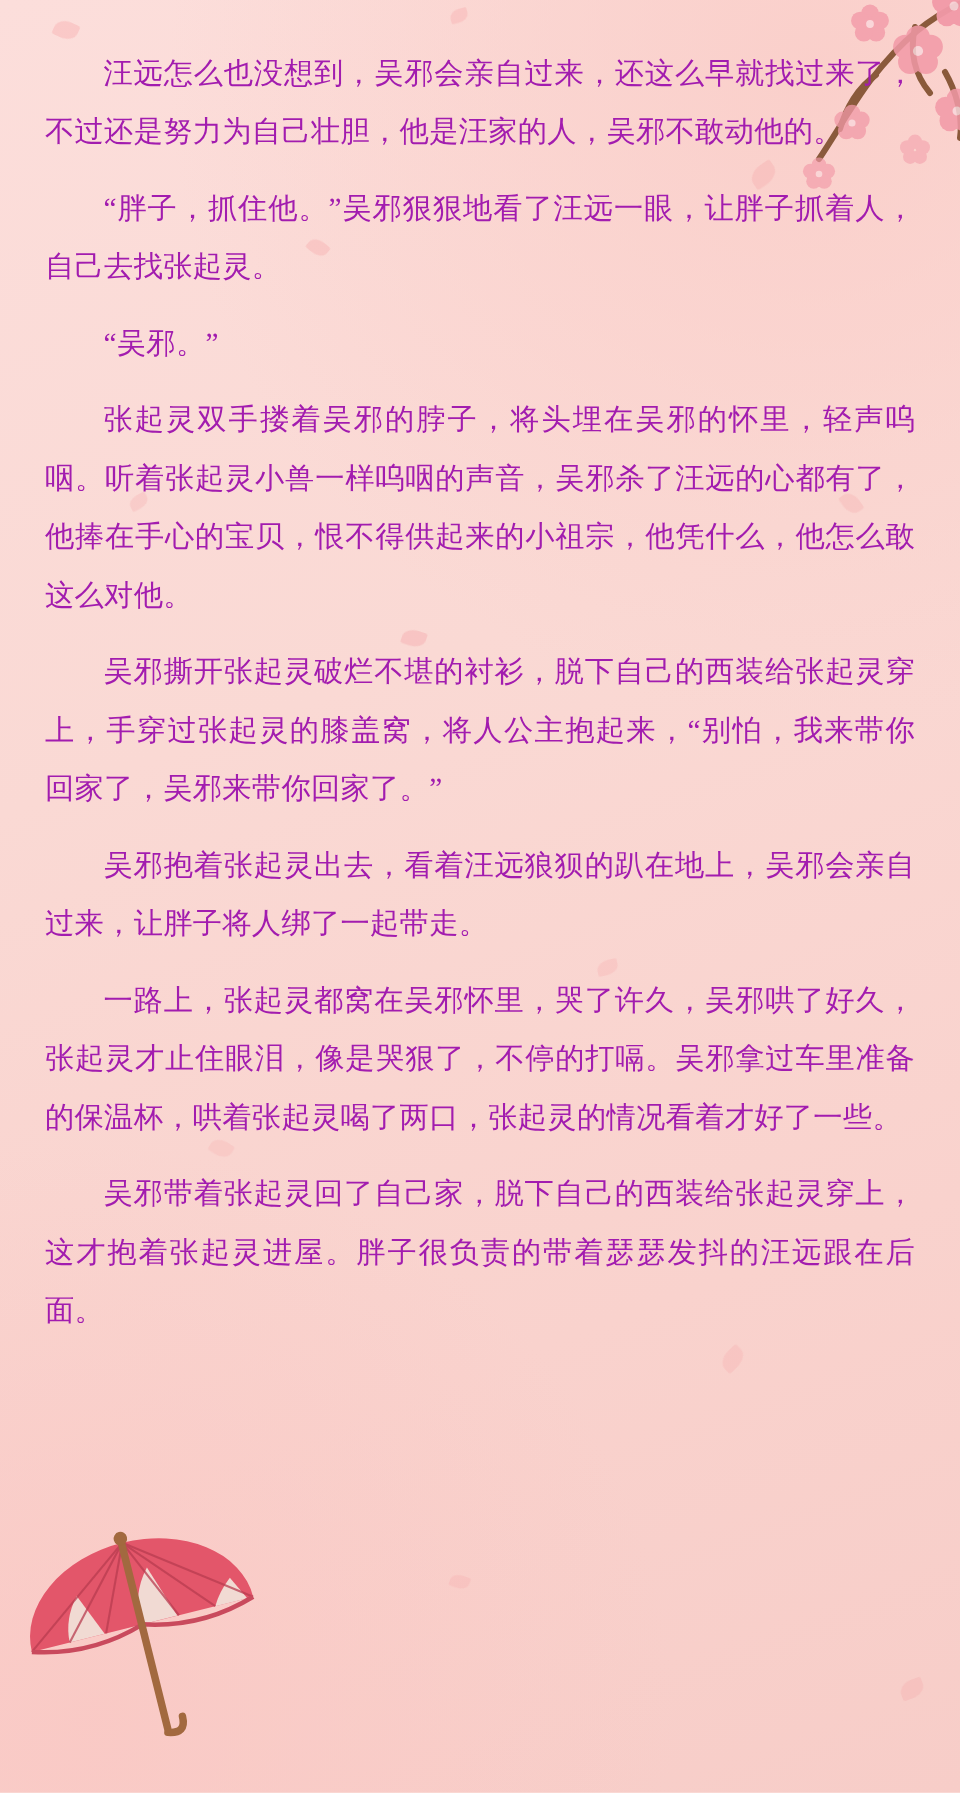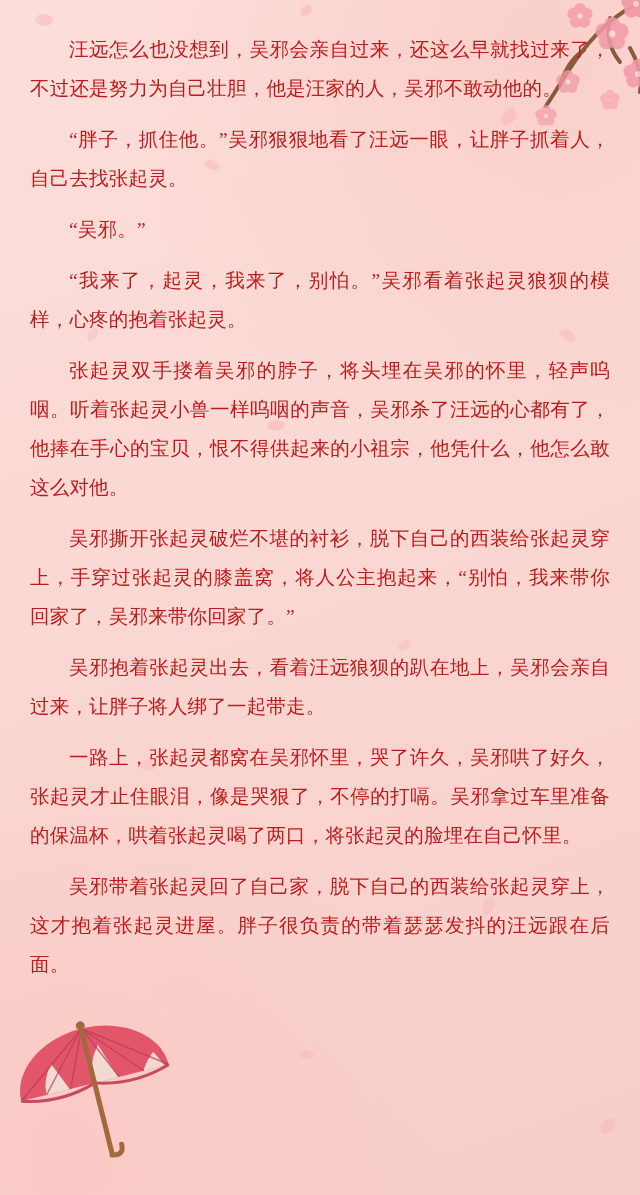--- a/index.html
+++ b/index.html
@@ -58,21 +58,21 @@
   
   .page {
     position: absolute;
     inset: 0;
     padding: 30px 30px 10px 30px;
     box-sizing: border-box;
   }
   .para {
     font-size: 19.5px;
     line-height: 39px;
-    color: #b91c1c;
+    color: #a21caf;
     text-indent: 2em;
     margin: 0 0 12px 0;
     letter-spacing: 0.2px;
     text-align: justify;
     text-justify: inter-ideograph;
     position: relative;
     z-index: 3;
   }
 </style>
 </head>
@@ -181,19 +181,18 @@
     <rect x="83" y="8" width="5" height="132" rx="2.5" fill="#a2693f"></rect>
     <path d="M85 140 q 12 4 12 -8" fill="none" stroke="#a2693f" stroke-width="5" stroke-linecap="round"></path>
     <circle cx="85.5" cy="7" r="4.5" fill="#a2693f"></circle>
   </g>
 </svg>
 
 <div class="page">
   <p class="para">汪远怎么也没想到，吴邪会亲自过来，还这么早就找过来了，不过还是努力为自己壮胆，他是汪家的人，吴邪不敢动他的。</p>
   <p class="para">“胖子，抓住他。”吴邪狠狠地看了汪远一眼，让胖子抓着人，自己去找张起灵。</p>
   <p class="para">“吴邪。”</p>
-  <p class="para">“我来了，起灵，我来了，别怕。”吴邪看着张起灵狼狈的模样，心疼的抱着张起灵。</p>
   <p class="para">张起灵双手搂着吴邪的脖子，将头埋在吴邪的怀里，轻声呜咽。听着张起灵小兽一样呜咽的声音，吴邪杀了汪远的心都有了，他捧在手心的宝贝，恨不得供起来的小祖宗，他凭什么，他怎么敢这么对他。</p>
   <p class="para">吴邪撕开张起灵破烂不堪的衬衫，脱下自己的西装给张起灵穿上，手穿过张起灵的膝盖窝，将人公主抱起来，“别怕，我来带你回家了，吴邪来带你回家了。”</p>
   <p class="para">吴邪抱着张起灵出去，看着汪远狼狈的趴在地上，吴邪会亲自过来，让胖子将人绑了一起带走。</p>
-  <p class="para">一路上，张起灵都窝在吴邪怀里，哭了许久，吴邪哄了好久，张起灵才止住眼泪，像是哭狠了，不停的打嗝。吴邪拿过车里准备的保温杯，哄着张起灵喝了两口，将张起灵的脸埋在自己怀里。</p>
+  <p class="para">一路上，张起灵都窝在吴邪怀里，哭了许久，吴邪哄了好久，张起灵才止住眼泪，像是哭狠了，不停的打嗝。吴邪拿过车里准备的保温杯，哄着张起灵喝了两口，张起灵的情况看着才好了一些。</p>
   <p class="para">吴邪带着张起灵回了自己家，脱下自己的西装给张起灵穿上，这才抱着张起灵进屋。胖子很负责的带着瑟瑟发抖的汪远跟在后面。</p>
 </div>
 
 </body></html>

